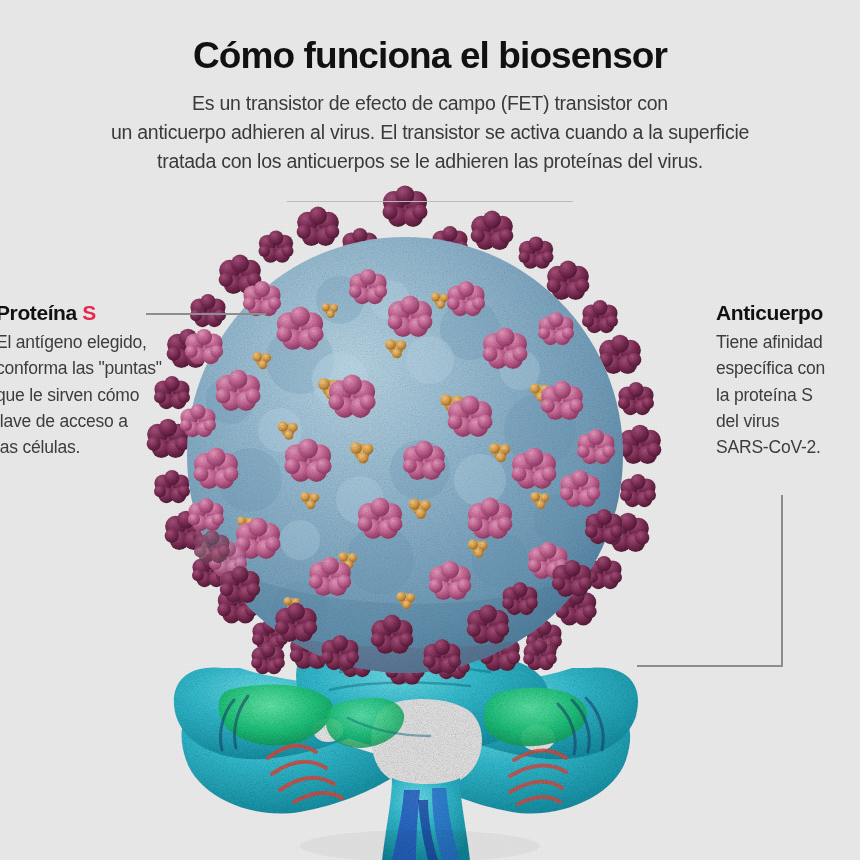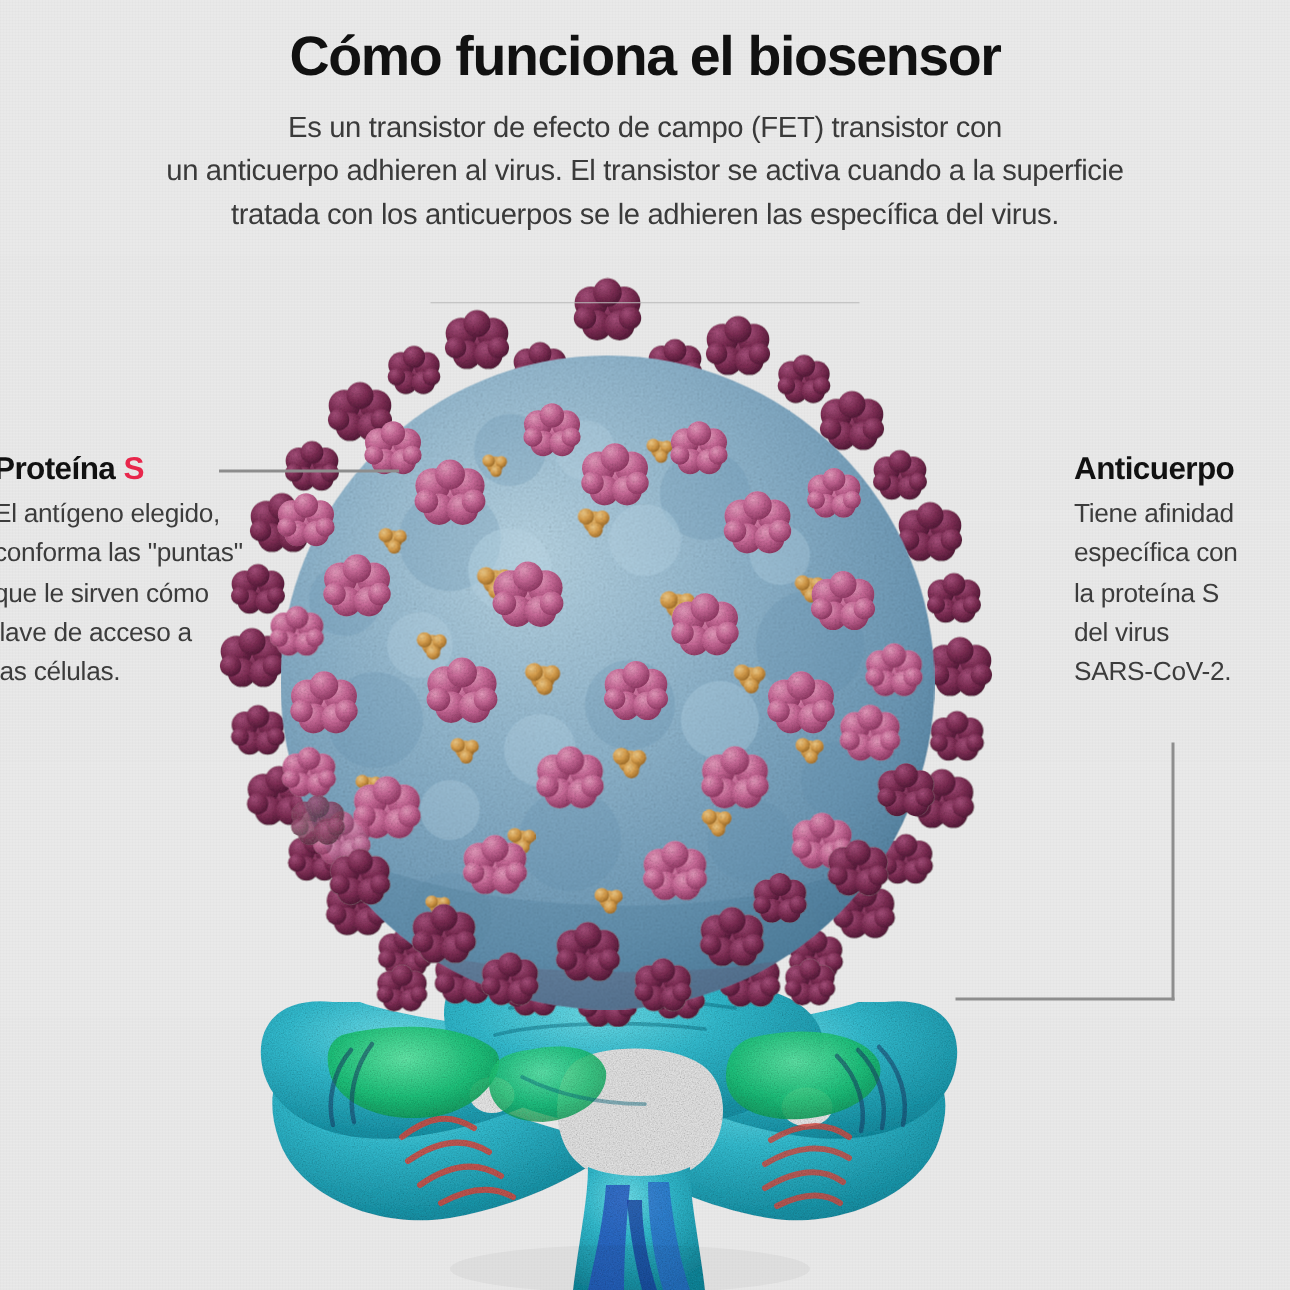--- a/index.html
+++ b/index.html
@@ -31,21 +31,21 @@
 
   
   .hdr {
     position: absolute;
     left: 0; right: 0; top: 0;
     z-index: 5;
     text-align: center;
   }
   .title {
     margin: 0;
-    padding-top: 18px;
+    padding-top: 36px;
     font-size: 37px;
     line-height: 1.06;
     font-weight: 700;
     letter-spacing: -0.9px;
     color: #111111;
     font-family: "Liberation Sans", sans-serif;
   }
   .subtitle {
     margin: 0 auto;
     padding-top: 14px;
@@ -599,21 +599,21 @@
     </g>
 
     <ellipse cx="420" cy="846" rx="120" ry="16" fill="#000" opacity=".04"></ellipse>
   </svg>
 
   <div class="hdr">
     <h1 class="title">Cómo funciona el biosensor</h1>
     <div class="subtitle">
       <span>Es un transistor de efecto de campo (FET) transistor con</span>
       <span>un anticuerpo adhieren al virus. El transistor se activa cuando a la superficie</span>
-      <span>tratada con los anticuerpos se le adhieren las específica del virus.</span>
+      <span>tratada con los anticuerpos se le adhieren las proteínas del virus.</span>
     </div>
   </div>
   <div class="divider"></div>
 
   <div class="callout" id="callout-left">
     <h3>
       <span>Proteína</span>
       <span class="accent">S</span>
     </h3>
     <p>

